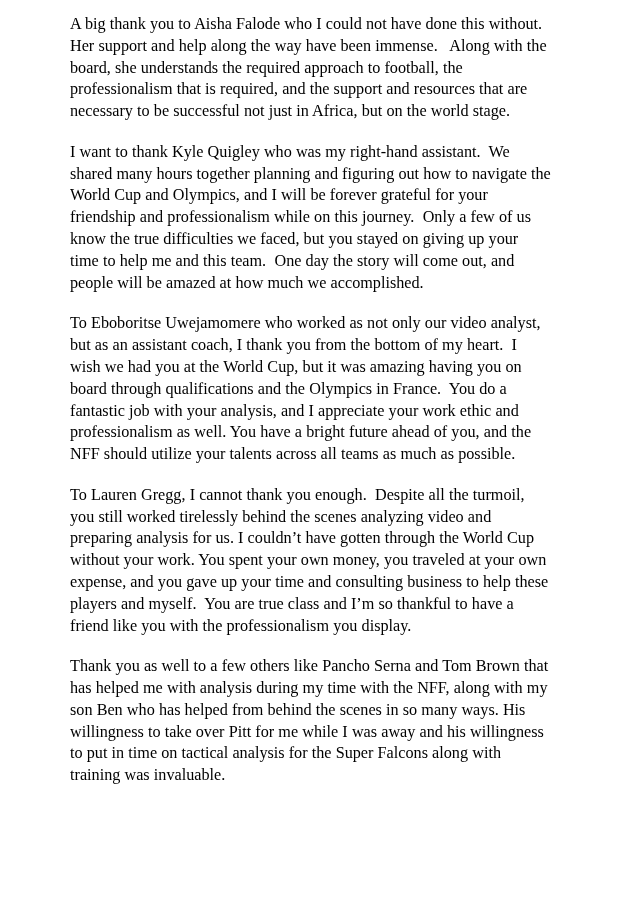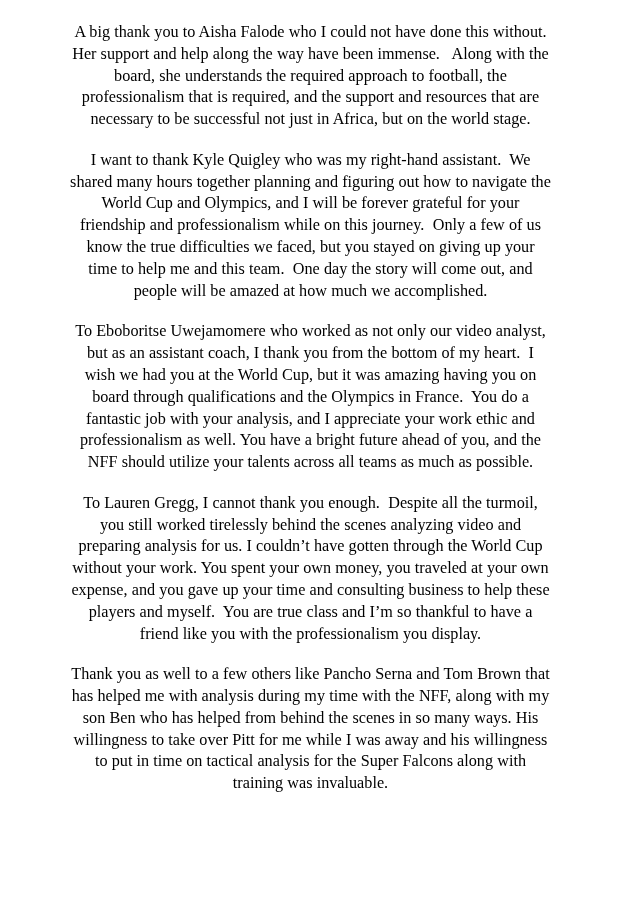--- a/index.html
+++ b/index.html
@@ -17,22 +17,22 @@
   .page {
     width: 617px;
     min-height: 900px;
     box-sizing: border-box;
     padding: 14px 66px 10px 70px;
     background: #ffffff;
   }
   .para {
     font-size: 16.2px;
     line-height: 1.345;
-    text-align: center;
-    margin: 8px 0 19px 0;
+    text-align: left;
+    margin: 0 0 19px 0;
     word-spacing: 0.1px;
     white-space: pre-wrap;
   }
   .para:last-child {
     margin-bottom: 0;
   }
 </style>
 </head>
 <body>
 

